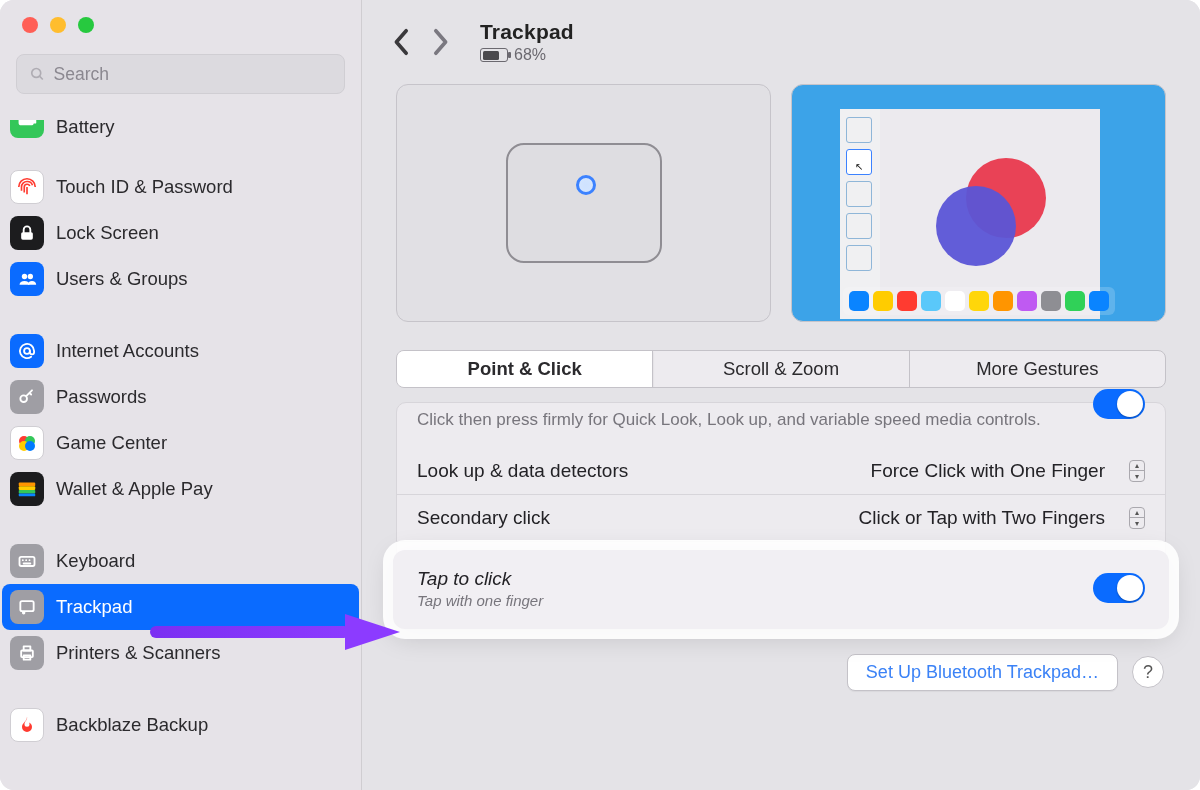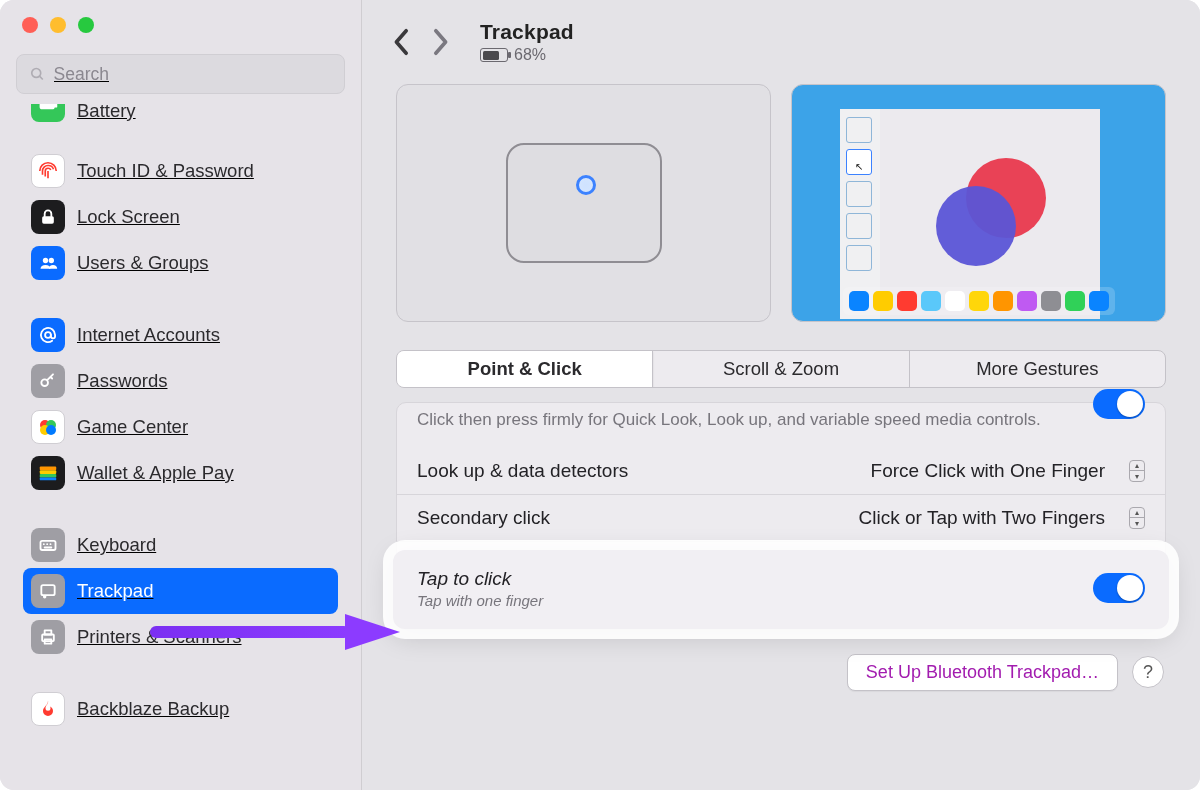--- a/index.html
+++ b/index.html
@@ -20,21 +20,20 @@
   overflow: hidden;
 }
 
 .sidebar {
   width: 362px;
   height: 100%;
   background: #e6e3e8;
   border-right: 1px solid #cfcdd1;
   display: flex;
   flex-direction: column;
-  text-decoration: underline;
 }
 .titlebar {
   height: 50px;
   display: flex;
   align-items: center;
   padding-left: 22px;
   gap: 12px;
 }
 .traffic-dot { width: 16px; height: 16px; border-radius: 50%; }
 .dot-red { background: #ff5f56; }
@@ -57,21 +56,22 @@
 }
 .search svg { margin-right: 8px; opacity: .55;}
 .search input {
   border: none; background: transparent; outline: none;
   font-size: 17.5px; color: #555; width: 100%;
 }
 .search input::placeholder { color: #8b8890; }
 .sidebar-list {
   flex: 1;
   overflow-y: hidden;
-  padding: 0 23px;
+  padding: 0 2px;
+  margin-top: 16px;
 }
 .sidebar-item {
   display: flex;
   align-items: center;
   height: 46px;
   border-radius: 8px;
   padding: 0 8px;
   font-size: 18.5px;
   color: #2b2a2d;
   cursor: default;
@@ -242,21 +242,21 @@
   border-bottom:none !important;
   position:relative; z-index:5;
 }
 
 .footer-row {
   display:flex; justify-content:flex-end; align-items:center;
   gap:14px; margin-top: 24px; padding-right:2px;
 }
 .pill-button {
   background:#fff; border:1px solid #c4c2c8; border-radius:8px;
-  padding: 7px 18px; font-size:18px; color:#a21caf;
+  padding: 7px 18px; font-size:18px; color:#3b82f6;
   box-shadow: 0 1px 1px rgba(0,0,0,.05);
 }
 .help-circle {
   width:32px; height:32px; border-radius:50%;
   background:#fff; border:1px solid #c4c2c8;
   display:flex; align-items:center; justify-content:center;
   font-size:18px; color:#555;
 }
 
 .annotation-arrow {

